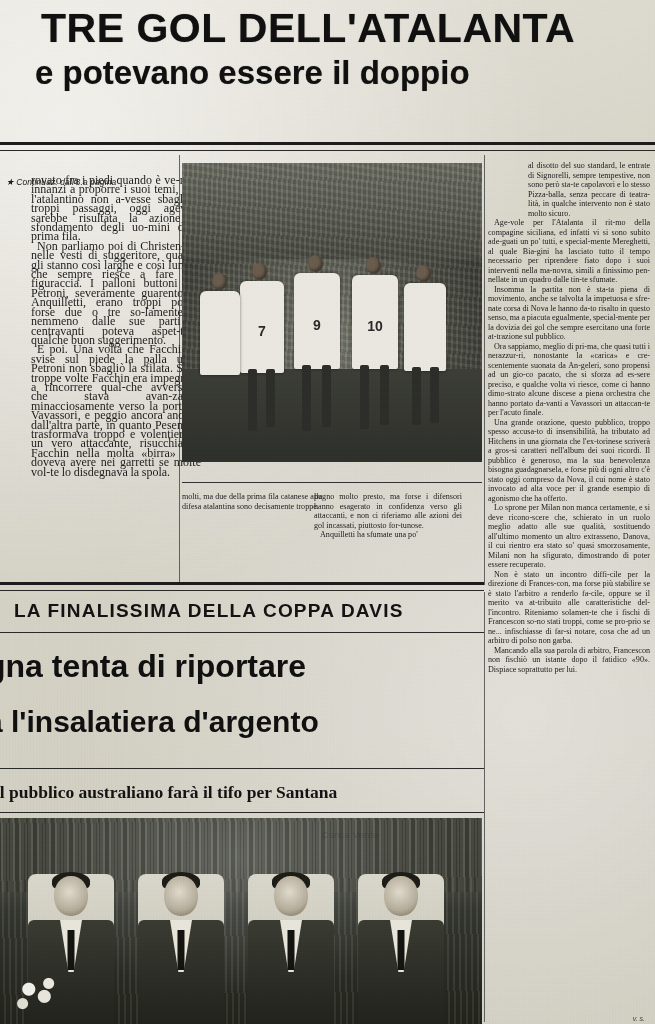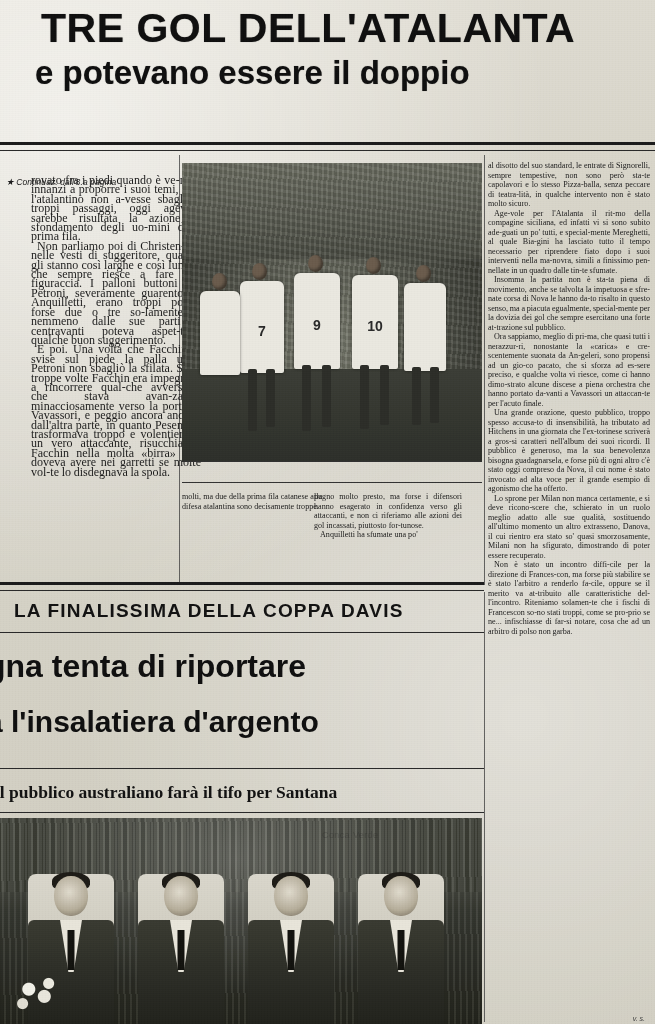--- a/index.html
+++ b/index.html
@@ -323,21 +323,21 @@
     left: 488px;
     width: 162px;
     font-size: 8.1px;
     line-height: 9.5px;
     text-align: justify;
     color: #1c1c1c;
     font-family: "Liberation Serif", serif;
     word-spacing: -0.3px;
   }
   .rcol p { margin: 0; text-indent: 6px; }
-  .rcol p.first { text-indent: 0; }
+  .rcol p.first { text-indent: 0; margin-left: 40px; }
 
   
   .midcol {
     position: absolute;
     font-size: 8.1px;
     line-height: 9.5px;
     text-align: justify;
     color: #1c1c1c;
     font-family: "Liberation Serif", serif;
   }
@@ -435,20 +435,21 @@
   </div>
 
   <div class="rcol" style="top:161px;">
     <p class="first">al disotto del suo standard, le entrate di Signorelli, sempre tempestive, non sono però sta-te capolavori e lo stesso Pizza-balla, senza peccare di teatra-lità, in qualche intervento non è stato molto sicuro.</p>
     <p>Age-vole per l'Atalanta il rit-mo della compagine siciliana, ed infatti vi si sono subito ade-guati un po' tutti, e special-mente Mereghetti, al quale Bia-gini ha lasciato tutto il tempo necessario per riprendere fiato dopo i suoi interventi nella ma-novra, simili a finissimo pen-nellate in un quadro dalle tin-te sfumate.</p>
     <p>Insomma la partita non è sta-ta piena di movimento, anche se talvolta la impetuosa e sfre-nate corsa di Nova le hanno da-to risalto in questo senso, ma a piacuta egualmente, special-mente per la dovizia dei gol che sempre esercitano una forte at-trazione sul pubblico.</p>
     <p>Ora sappiamo, meglio di pri-ma, che quasi tutti i nerazzur-ri, nonostante la «carica» e cre-scentemente suonata da An-geleri, sono propensi ad un gio-co pacato, che si sforza ad es-sere preciso, e qualche volta vi riesce, come ci hanno dimo-strato alcune discese a piena orchestra che hanno portato da-vanti a Vavassori un attaccan-te per l'acuto finale.</p>
     <p>Una grande orazione, questo pubblico, troppo spesso accusa-to di insensibilità, ha tributato ad Hitchens in una giornata che l'ex-torinese scriverà a gros-si caratteri nell'album dei suoi ricordi. Il pubblico è generoso, ma la sua benevolenza bisogna guadagnarsela, e forse più di ogni altro c'è stato oggi compreso da Nova, il cui nome è stato invocato ad alta voce per il grande esempio di agonismo che ha offerto.</p>
     <p>Lo sprone per Milan non manca certamente, e si deve ricono-scere che, schierato in un ruolo meglio adatto alle sue qualità, sostituendo all'ultimo momento un altro extrasseno, Danova, il cui rientro era stato so' quasi smorzosamente, Milani non ha sfigurato, dimostrando di poter essere recuperato.</p>
     <p>Non è stato un incontro diffi-cile per la direzione di Frances-con, ma forse più stabilire se è stato l'arbitro a renderlo fa-cile, oppure se il merito va at-tribuito alle caratteristiche del-l'incontro. Riteniamo solamen-te che i fischi di Francescon so-no stati troppi, come se pro-prio se ne... infischiasse di far-si notare, cosa che ad un arbitro di polso non garba.</p>
+    <p>Mancando alla sua parola di arbitro, Francescon non fischiò un istante dopo il fatidico «90». Dispiace soprattutto per lui.</p>
   </div>
   <div class="tiny-sign">v. s.</div>
 
   <div class="rule-thick" style="top:582px; left:0; width:484px;"></div>
   <div class="rule-thin" style="top:590px; left:0; width:484px;"></div>
 
   <div class="band-title">LA FINALISSIMA DELLA COPPA DAVIS</div>
 
   <div class="rule-thin" style="top:632px; left:0; width:484px;"></div>
 

